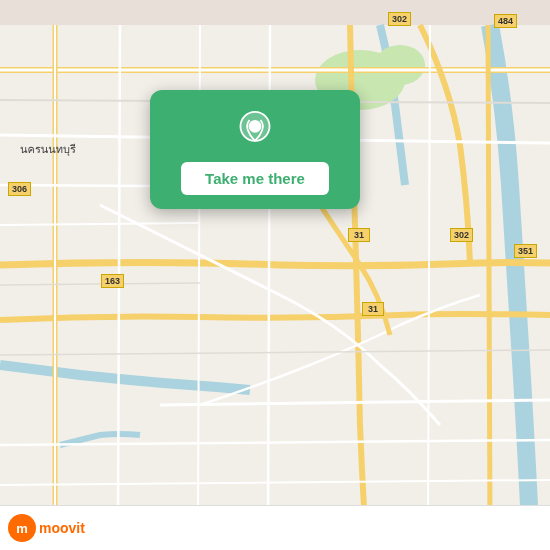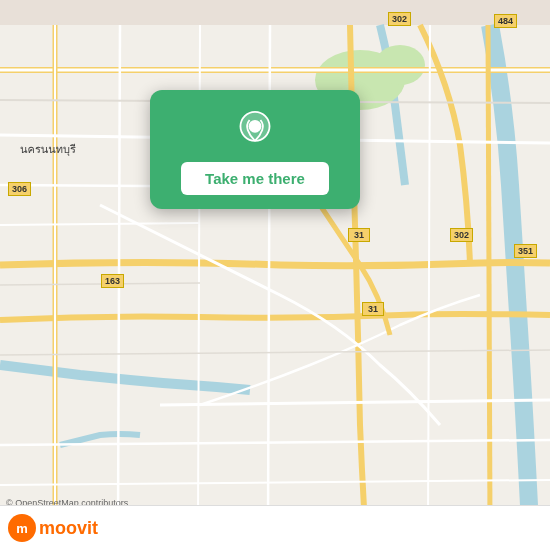--- a/index.html
+++ b/index.html
@@ -102,21 +102,21 @@
       border-radius: 50%;
       display: flex;
       align-items: center;
       justify-content: center;
       color: white;
       font-weight: bold;
       font-size: 13px;
     }
 
     .moovit-text {
-      font-size: 18px;
+      font-size: 14px;
       font-weight: bold;
       color: #ff6b00;
     }
 
     .osm-credit {
       font-size: 9px;
       color: #666;
       position: absolute;
       bottom: 42px;
       left: 6px;
@@ -199,23 +199,20 @@
 
   <div class="highway-label" style="top:14px; left:494px;">484</div>
   <div class="highway-label" style="top:228px; left:450px;">302</div>
   <div class="highway-label" style="top:12px; left:388px;">302</div>
   <div class="highway-label" style="top:274px; left:101px;">163</div>
   <div class="highway-label" style="top:182px; left:8px;">306</div>
   <div class="highway-label" style="top:244px; left:514px;">351</div>
   <div class="highway-label" style="top:228px; left:348px;">31</div>
   <div class="highway-label" style="top:302px; left:362px;">31</div>
 
-  <div class="osm-credit">
-    © OpenStreetMap contributors
-  </div>
 
   <div class="popup-card">
 
     <svg class="popup-pin" viewBox="0 0 40 44" xmlns="http://www.w3.org/2000/svg">
       <circle cx="20" cy="18" r="16" fill="rgba(255,255,255,0.25)" stroke="white" stroke-width="2"></circle>
       <circle cx="20" cy="18" r="7" fill="white"></circle>
       <path d="M 20 34 Q 14 28 12 22 Q 10 16 14 11" stroke="white" stroke-width="2" fill="none"></path>
       <path d="M 20 34 Q 26 28 28 22 Q 30 16 26 11" stroke="white" stroke-width="2" fill="none"></path>
     </svg>
 

